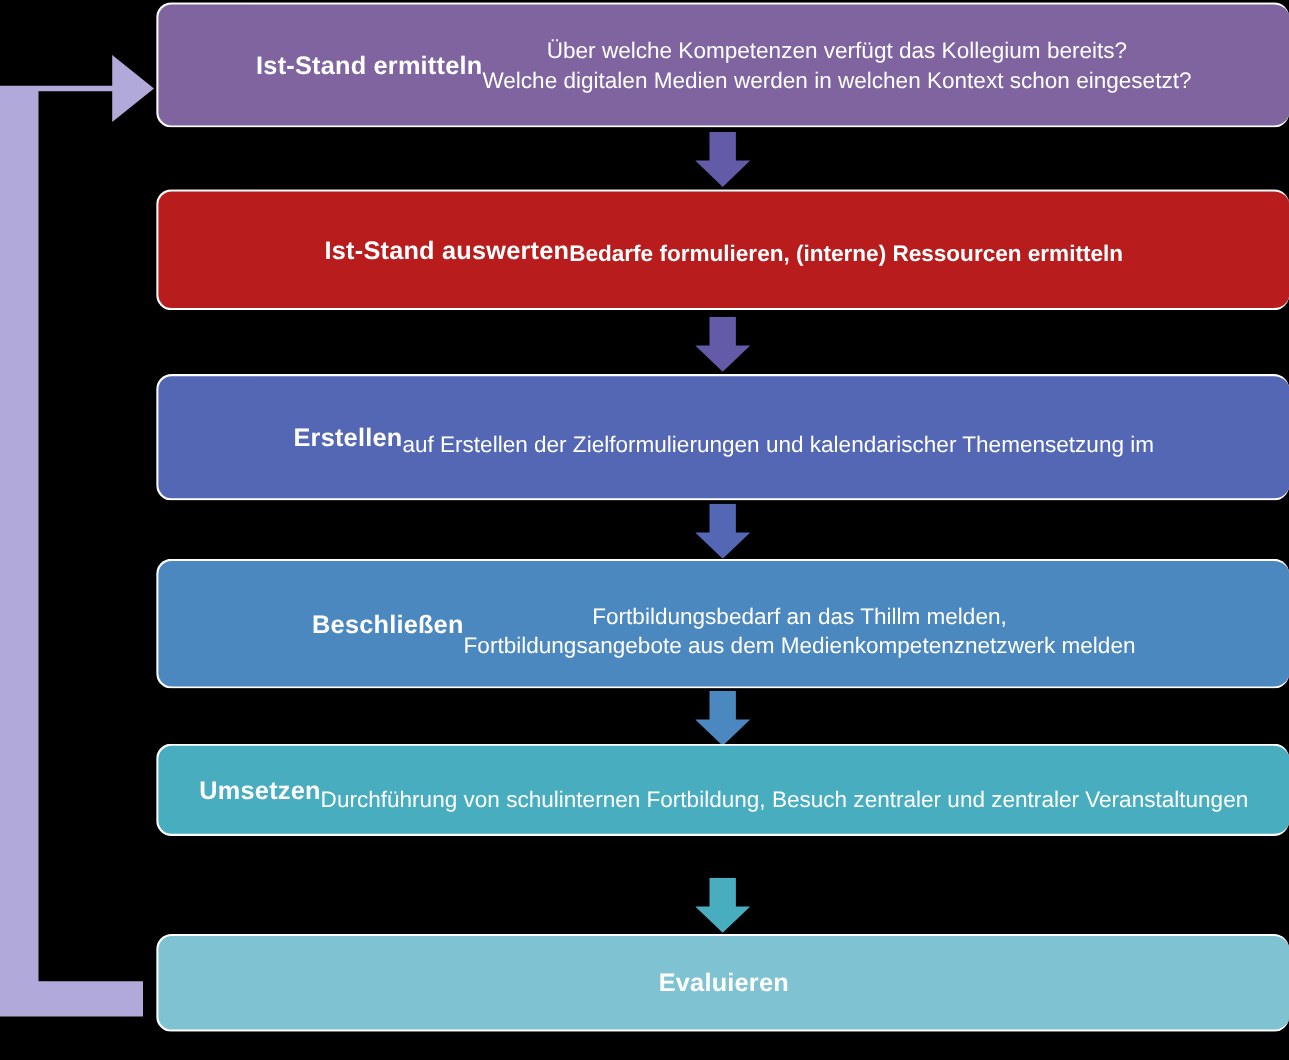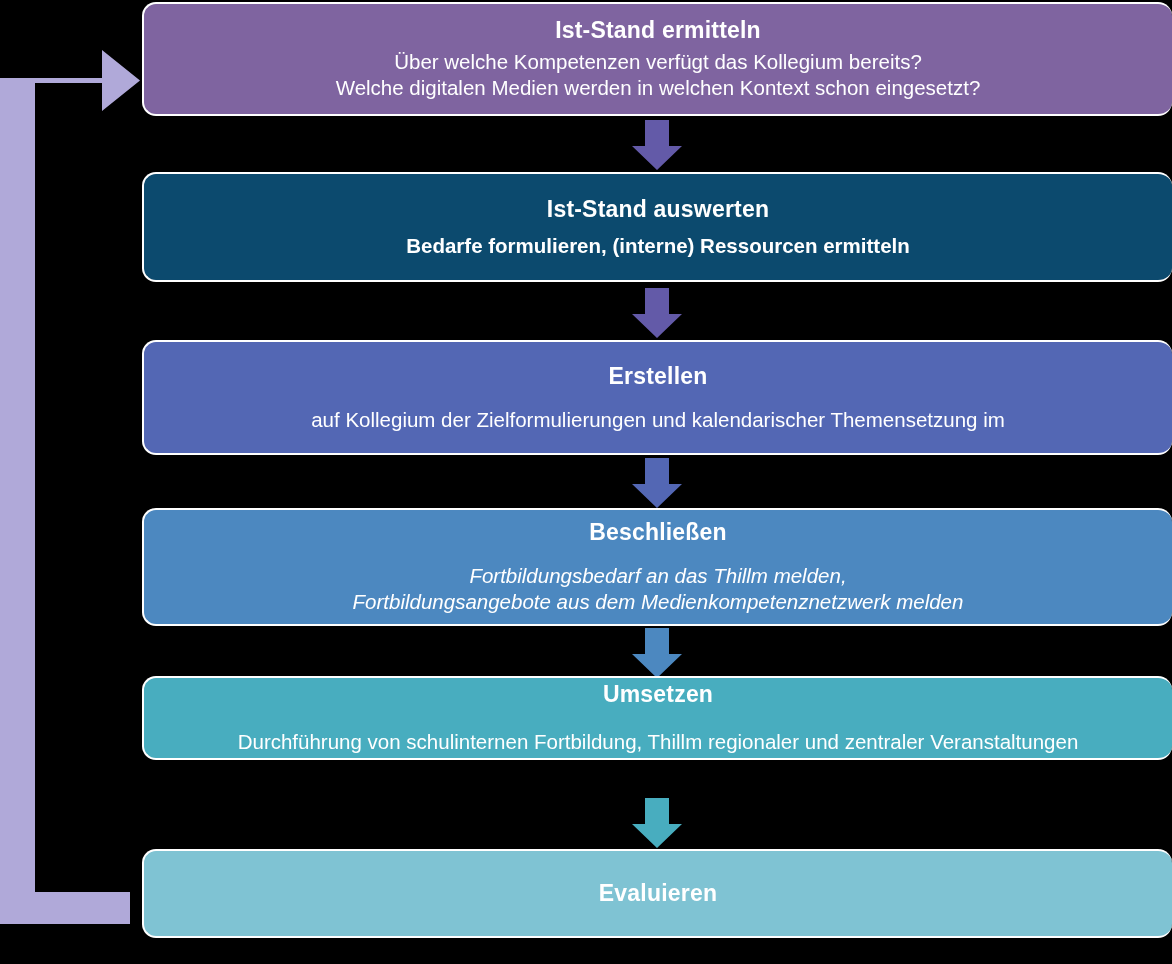--- a/index.html
+++ b/index.html
@@ -21,21 +21,21 @@
   
   .step {
     position: absolute;
     left: 142px;
     width: 1030px;
     box-sizing: border-box;
     border-radius: 14px;
     border: 2px solid #ffffff;
     border-right: none;
     display: flex;
-    flex-direction: column;
+    flex-direction: row;
     align-items: center;
     justify-content: center;
     text-align: center;
     color: #ffffff;
     padding: 6px 26px;
   }
   .step-title {
     font-size: 23px;
     font-weight: bold;
     line-height: 1.25;
@@ -53,21 +53,21 @@
   #step-0 { top: 2px;   height: 114px; }
   #step-1 { top: 172px; height: 110px; }
   #step-2 { top: 340px; height: 115px; }
   #step-3 { top: 508px; height: 118px; }
   #step-4 { top: 676px; height: 84px; }
   #step-5 { top: 849px; height: 89px; }
 
   #step-0 .step-desc { margin-top: 4px; }
   #step-1 .step-desc { margin-top: 9px; font-weight: bold; }
   #step-2 .step-desc { margin-top: 16px; }
-  #step-3 .step-desc { margin-top: 16px; font-style: italic; }
+  #step-3 .step-desc { margin-top: 16px; }
   #step-4 .step-desc { margin-top: 20px; }
 
   
   .down-arrow {
     position: absolute;
     left: 632px;
     width: 50px;
     height: 50px;
   }
   .down-arrow svg { display: block; width: 50px; height: 50px; }
@@ -116,37 +116,37 @@
       <span class="ln">Welche digitalen Medien werden in welchen Kontext schon eingesetzt?</span>
     </div>
   </div>
 
   <div class="down-arrow" id="arrow-0">
     <svg viewBox="0 0 50 50" xmlns="http://www.w3.org/2000/svg">
       <path d="M 13 0 L 37 0 L 37 26 L 50 26 L 25 50 L 0 26 L 13 26 Z" fill="#635aa8"></path>
     </svg>
   </div>
 
-  <div class="step" id="step-1" style="background: #0c4a6e;">
+  <div class="step" id="step-1" style="background: #b91c1c;">
     <div class="step-title">Ist-Stand auswerten</div>
     <div class="step-desc">
       <span class="ln">Bedarfe formulieren, (interne) Ressourcen ermitteln</span>
     </div>
   </div>
 
   <div class="down-arrow" id="arrow-1">
     <svg viewBox="0 0 50 50" xmlns="http://www.w3.org/2000/svg">
       <path d="M 13 0 L 37 0 L 37 26 L 50 26 L 25 50 L 0 26 L 13 26 Z" fill="#635aa8"></path>
     </svg>
   </div>
 
   <div class="step" id="step-2" style="background: rgb(83, 103, 180); justify-content: center;">
     <div class="step-title">Erstellen</div>
     <div class="step-desc">
-      <span class="ln">auf Kollegium der Zielformulierungen und kalendarischer Themensetzung im</span>
+      <span class="ln">auf Erstellen der Zielformulierungen und kalendarischer Themensetzung im</span>
     </div>
   </div>
 
   <div class="down-arrow" id="arrow-2">
     <svg viewBox="0 0 50 50" xmlns="http://www.w3.org/2000/svg">
       <path d="M 13 0 L 37 0 L 37 26 L 50 26 L 25 50 L 0 26 L 13 26 Z" fill="#5367b4"></path>
     </svg>
   </div>
 
   <div class="step" id="step-3" style="background: rgb(76, 136, 192);">
@@ -159,21 +159,21 @@
 
   <div class="down-arrow" id="arrow-3">
     <svg viewBox="0 0 50 50" xmlns="http://www.w3.org/2000/svg">
       <path d="M 13 0 L 37 0 L 37 26 L 50 26 L 25 50 L 0 26 L 13 26 Z" fill="#4c88c0"></path>
     </svg>
   </div>
 
   <div class="step" id="step-4" style="background: rgb(72, 173, 191);">
     <div class="step-title">Umsetzen</div>
     <div class="step-desc">
-      <span class="ln">Durchführung von schulinternen Fortbildung, Thillm regionaler und zentraler Veranstaltungen</span>
+      <span class="ln">Durchführung von schulinternen Fortbildung, Besuch zentraler und zentraler Veranstaltungen</span>
     </div>
   </div>
 
   <div class="down-arrow" id="arrow-4">
     <svg viewBox="0 0 50 50" xmlns="http://www.w3.org/2000/svg">
       <path d="M 13 0 L 37 0 L 37 26 L 50 26 L 25 50 L 0 26 L 13 26 Z" fill="#48adbf"></path>
     </svg>
   </div>
 
   <div class="step" id="step-5" style="background: rgb(127, 195, 211);">

